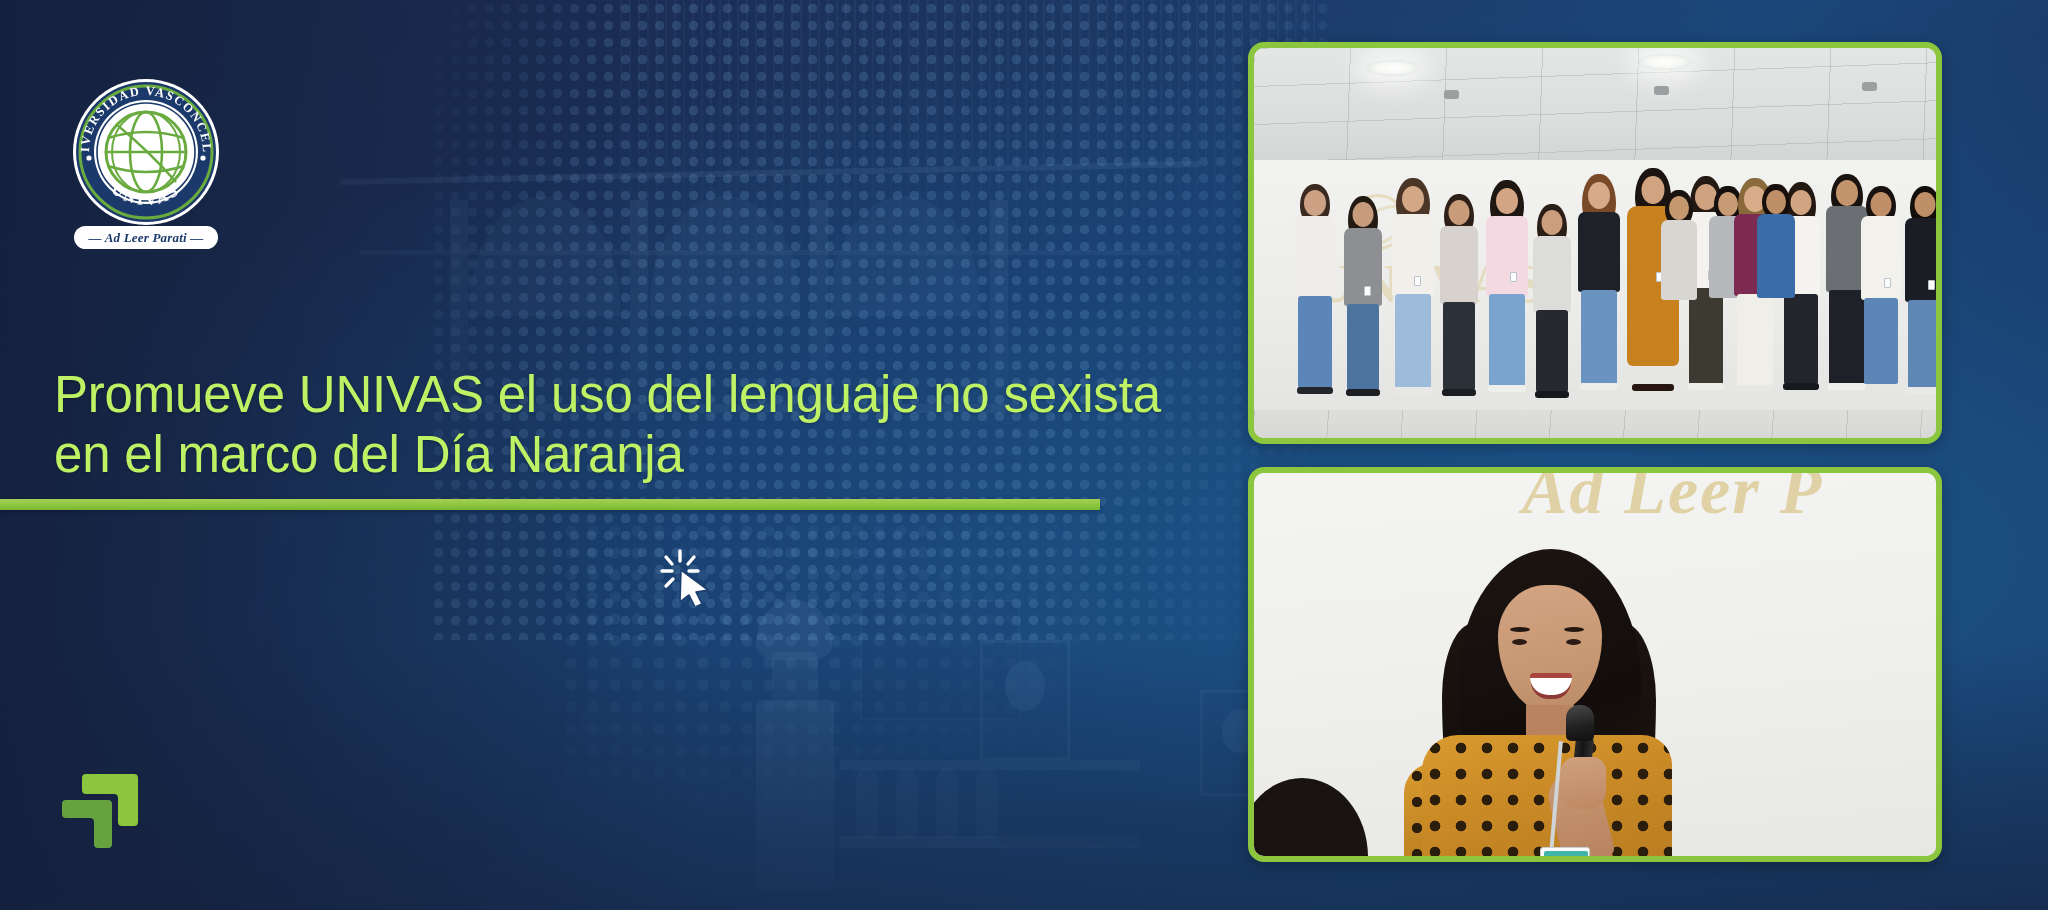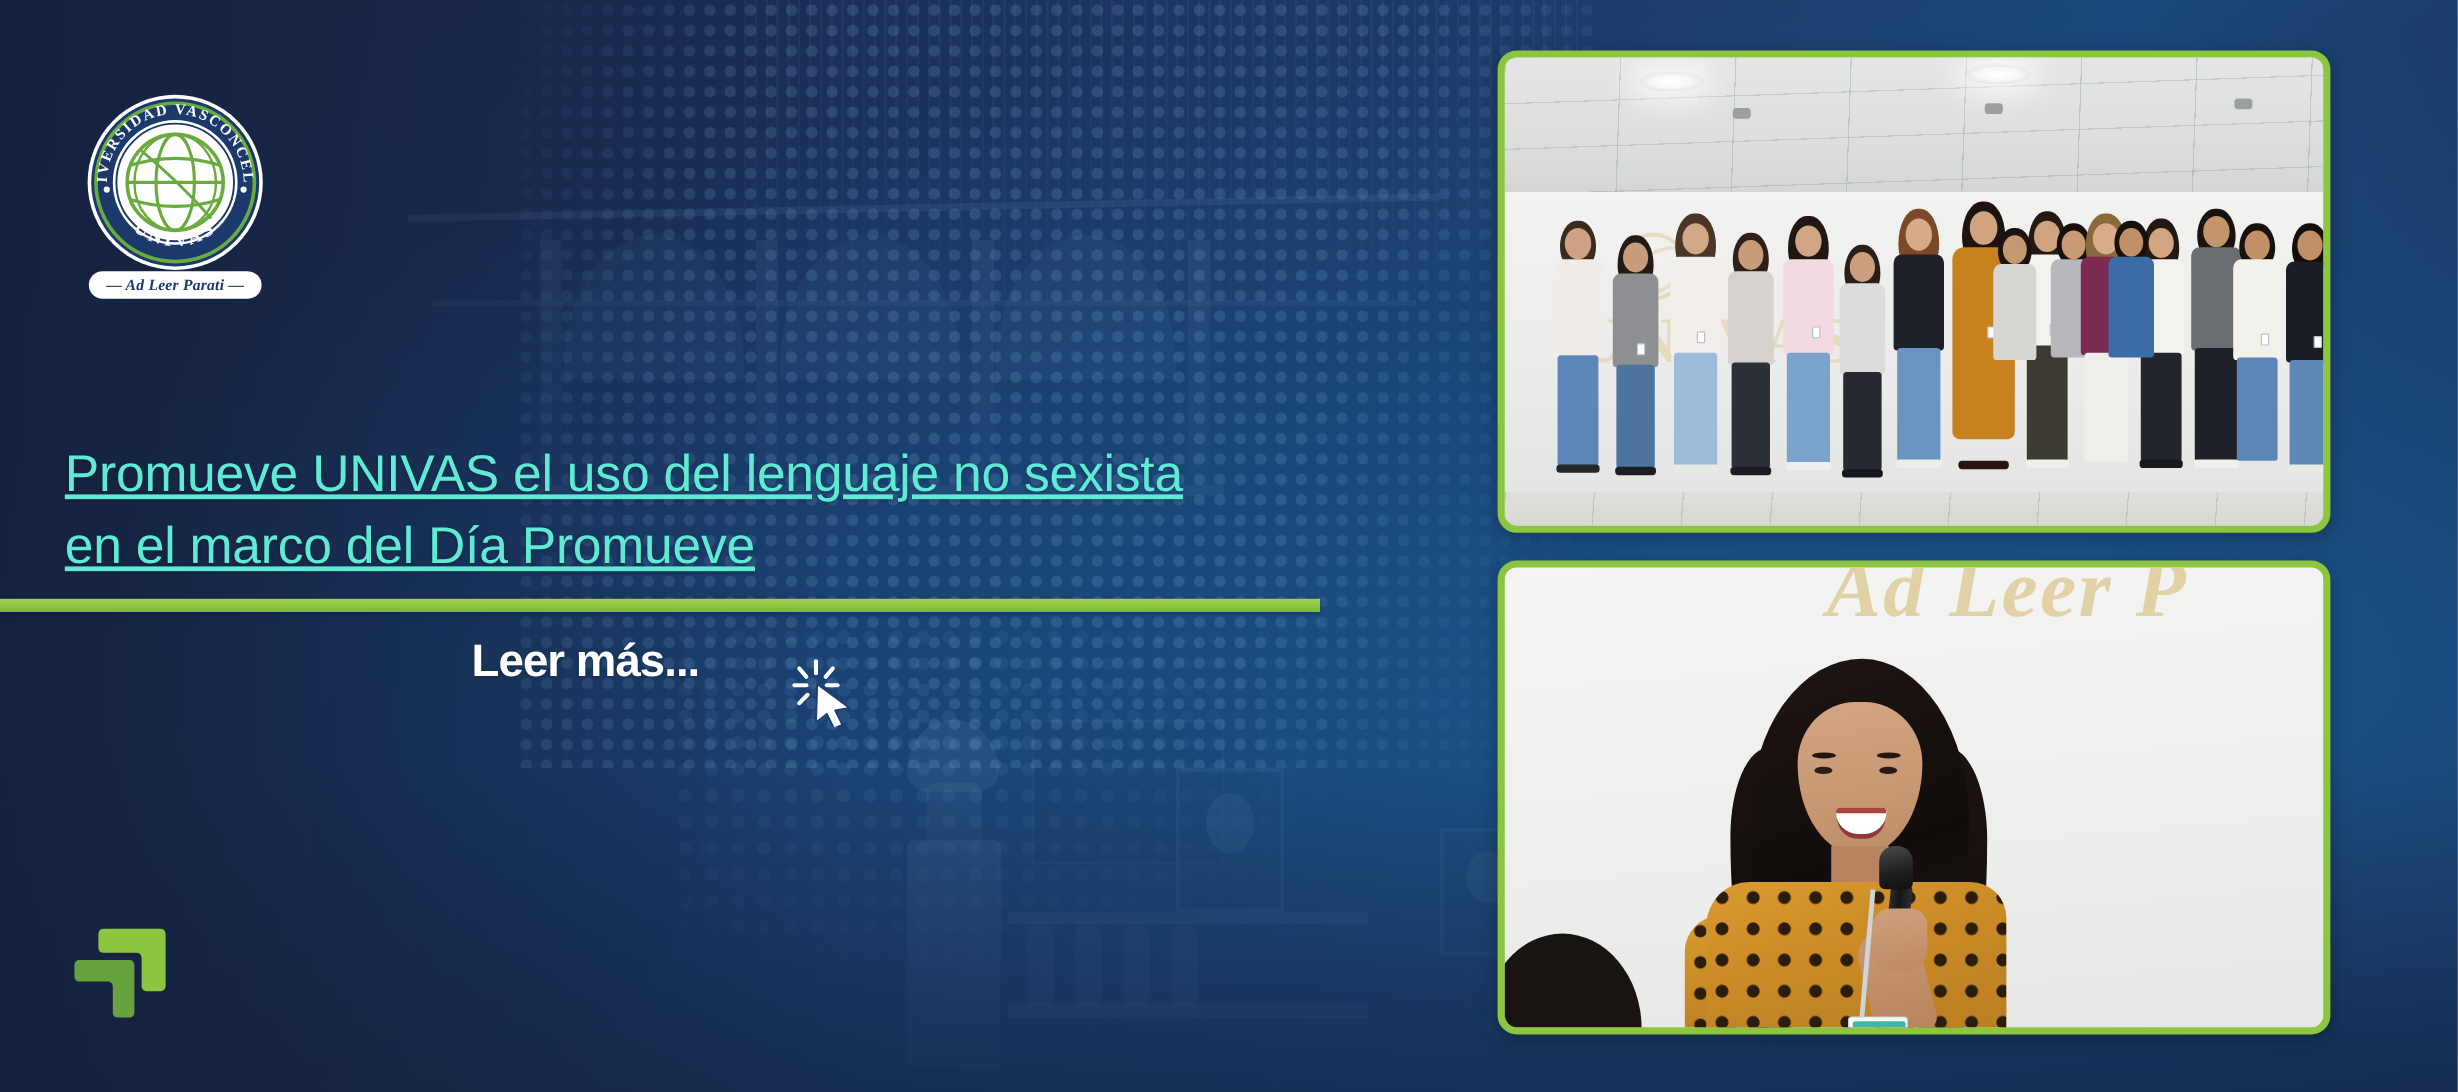--- a/index.html
+++ b/index.html
@@ -184,27 +184,26 @@
     letter-spacing: 0.2px;
     white-space: nowrap;
   }
 
   
   .headline {
     position: absolute;
     left: 54px;
     top: 365px;
     width: 1120px;
-    color: #5eead4;
-    font-size: 43px;
+    color: #bef264;
+    font-size: 51px;
     line-height: 60px;
     font-weight: 400;
     letter-spacing: -0.2px;
     text-shadow: 0 1px 3px rgba(0,0,0,0.28);
-    text-decoration: underline;
   }
   .headline-line { display: block; white-space: nowrap; }
 
   
   .divider {
     position: absolute;
     left: 0;
     top: 499px;
     width: 1100px;
     height: 11px;
@@ -527,26 +526,25 @@
         <textPath href="#arcBot" startOffset="50%" text-anchor="middle">UNIVAS</textPath>
       </text>
       <circle cx="17" cy="80" r="2.6" fill="#ffffff"></circle>
       <circle cx="131" cy="80" r="2.6" fill="#ffffff"></circle>
     </svg>
     <div class="logo-motto">— Ad Leer Parati —</div>
   </div>
 
   <h1 class="headline">
     <span class="headline-line">Promueve UNIVAS el uso del lenguaje no sexista</span>
-    <span class="headline-line">en el marco del Día Promueve</span>
+    <span class="headline-line">en el marco del Día Naranja</span>
   </h1>
 
   <div class="divider"></div>
 
-  <button class="cta">Leer más...</button>
 
   <svg class="cursor-icon" viewBox="0 0 58 58">
     <g stroke="#ffffff" stroke-width="3.4" stroke-linecap="round" fill="none">
       <line x1="20" y1="3" x2="20" y2="13"></line>
       <line x1="6" y1="9" x2="12" y2="16"></line>
       <line x1="2" y1="23" x2="12" y2="23"></line>
       <line x1="6" y1="38" x2="13" y2="31"></line>
       <line x1="34" y1="9" x2="28" y2="16"></line>
       <line x1="38" y1="23" x2="29" y2="23"></line>
     </g>

